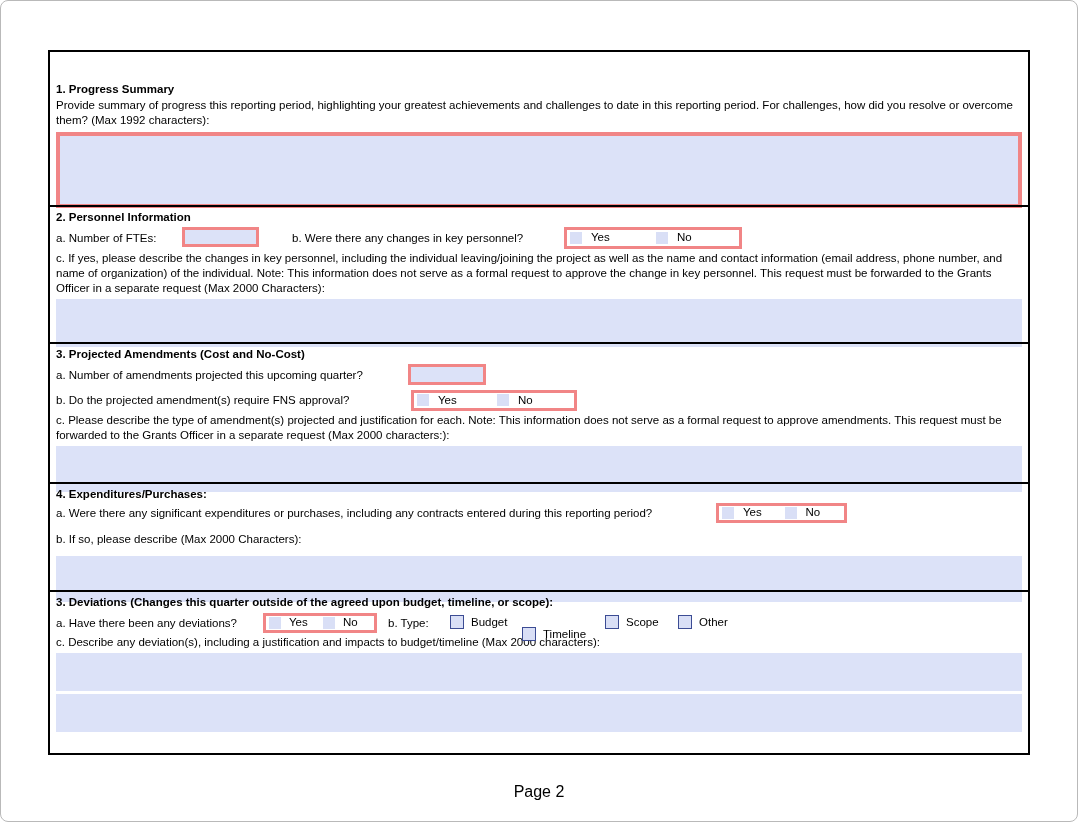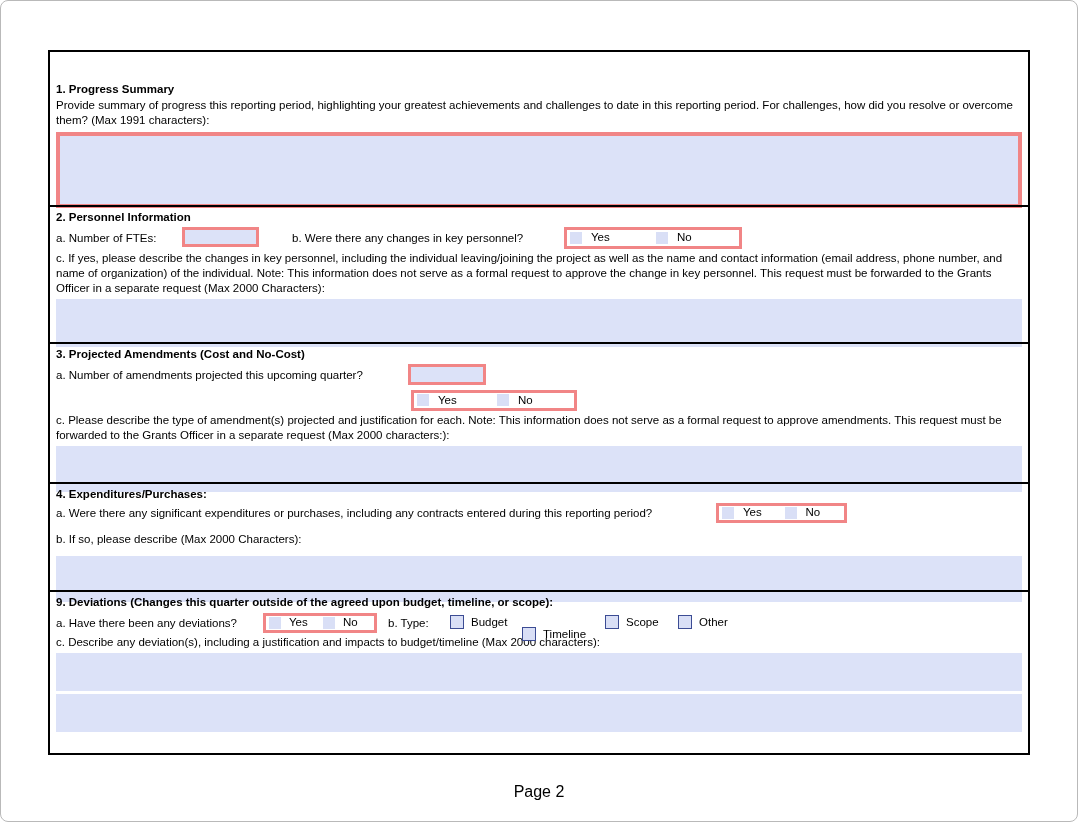--- a/index.html
+++ b/index.html
@@ -59,21 +59,21 @@
 </head>
 <body>
 
 <div class="page-frame"></div>
 
 <div class="form">
 
 
   <div class="section first" style="height:126px;">
     <div class="sec-title">1. Progress Summary</div>
-    <p class="desc">Provide summary of progress this reporting period, highlighting your greatest achievements and challenges to date in this reporting period. For challenges, how did you resolve or overcome them? (Max 1991 characters):</p>
+    <p class="desc">Provide summary of progress this reporting period, highlighting your greatest achievements and challenges to date in this reporting period. For challenges, how did you resolve or overcome them? (Max 1992 characters):</p>
     <textarea class="ta req" style="height: 76px;" readonly=""></textarea>
   </div>
 
   <div class="section" style="height:137px;">
     <div class="sec-title">2. Personnel Information</div>
     <div class="row" style="height:25px;">
       <span class="lbl" style="left:0; top:5px;">a. Number of FTEs:</span>
       <input class="req-input" style="left: 126px; top: 1px; width: 77px; height: 20px;" readonly="" value="">
       <span class="lbl" style="left:236px; top:5px;">b. Were there any changes in key personnel?</span>
       <div class="yn" style="left:508px; top:1px; width:178px; height:22px;">
@@ -91,20 +91,21 @@
     <textarea class="ta" style="height: 48px; margin-top: 3px;" readonly=""></textarea>
   </div>
 
   <div class="section" style="height:140px;">
     <div class="sec-title">3. Projected Amendments (Cost and No-Cost)</div>
     <div class="row" style="height:25px;">
       <span class="lbl" style="left:0; top:5px;">a. Number of amendments projected this upcoming quarter?</span>
       <input class="req-input" style="left: 352px; top: 1px; width: 78px; height: 21px;" readonly="" value="">
     </div>
     <div class="row" style="height:25px;">
+      <span class="lbl" style="left:0; top:5px;">b. Do the projected amendment(s) require FNS approval?</span>
       <div class="yn" style="left:355px; top:2px; width:166px; height:21px;">
         <div class="yn-opt">
           <span class="cb-sm"></span>
           <span>Yes</span>
         </div>
         <div class="yn-opt">
           <span class="cb-sm"></span>
           <span>No</span>
         </div>
       </div>
@@ -126,21 +127,21 @@
           <span class="cb-sm"></span>
           <span>No</span>
         </div>
       </div>
     </div>
     <p class="desc" style="margin-top:7px;">b. If so, please describe (Max 2000 Characters):</p>
     <textarea class="ta" style="height: 46px; margin-top: 9px;" readonly=""></textarea>
   </div>
 
   <div class="section" style="height:163px;">
-    <div class="sec-title">9. Deviations (Changes this quarter outside of the agreed upon budget, timeline, or scope):</div>
+    <div class="sec-title">3. Deviations (Changes this quarter outside of the agreed upon budget, timeline, or scope):</div>
     <div class="row" style="height:24px;">
       <span class="lbl" style="left:0; top:5px;">a. Have there been any deviations?</span>
       <div class="yn" style="left:207px; top:2px; width:114px; height:20px;">
         <div class="yn-opt" style="gap:8px;">
           <span class="cb-sm"></span>
           <span>Yes</span>
         </div>
         <div class="yn-opt" style="gap:8px;">
           <span class="cb-sm"></span>
           <span>No</span>

